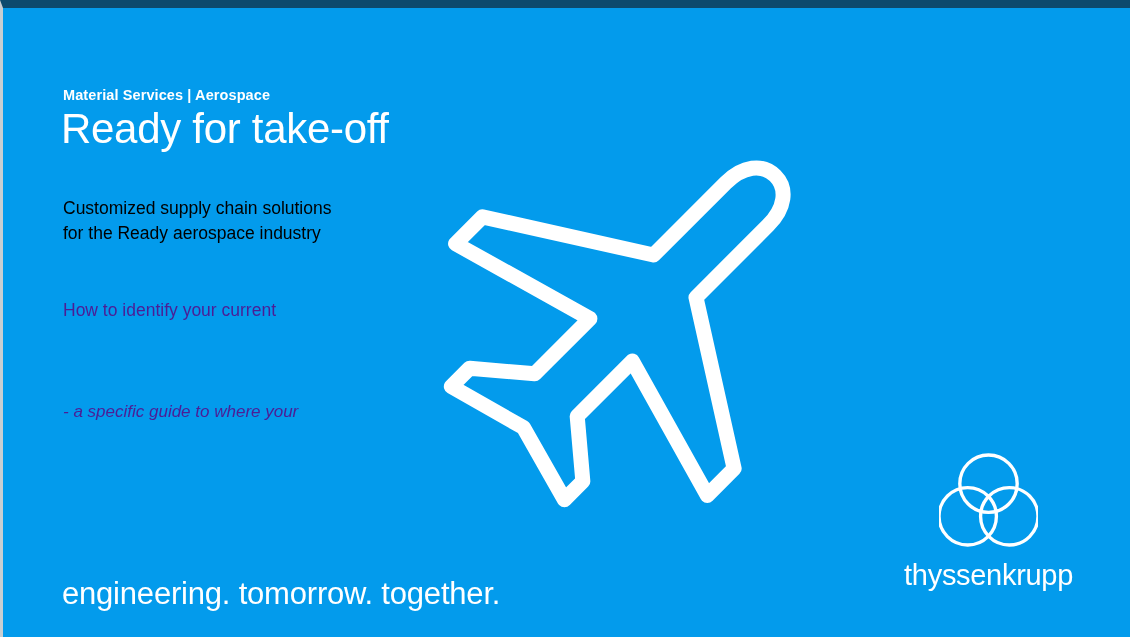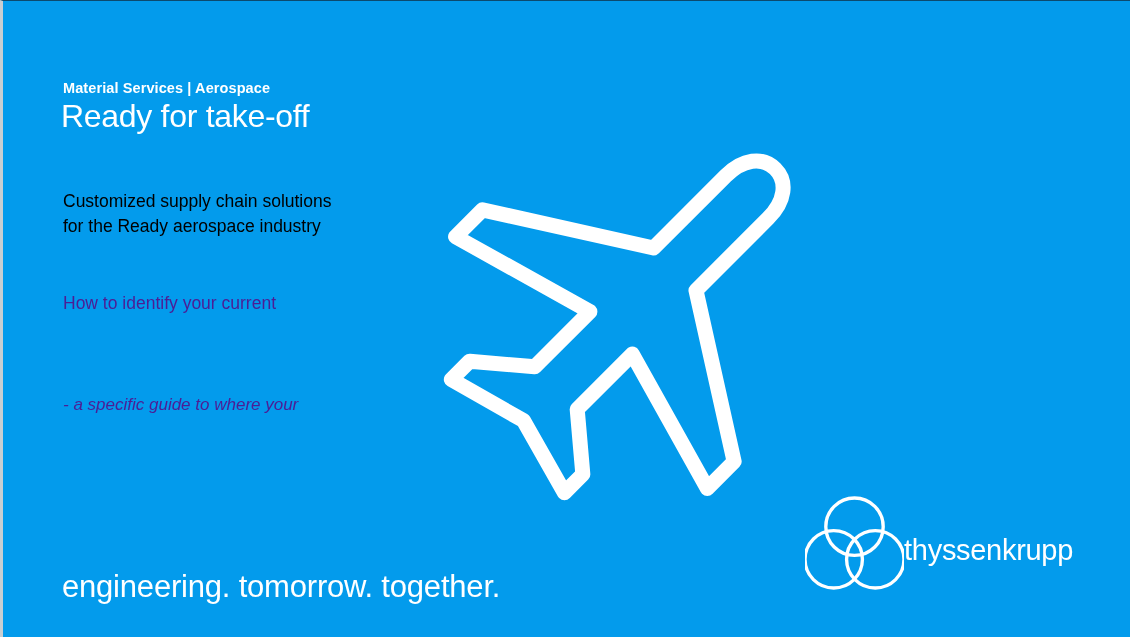--- a/index.html
+++ b/index.html
@@ -11,21 +11,21 @@
   body {
     font-family: "Liberation Sans", sans-serif;
   }
   .slide {
     position: relative;
     width: 1130px;
     height: 637px;
     background: #039BEC;
     overflow: hidden;
     box-sizing: border-box;
-    border-top: 1px solid #0c4a6e;
+    border-top: 8px solid #0c4a6e;
     border-left: 3px solid #c9ced2;
   }
 
   
   .text-col {
     position: absolute;
     left: 58px;
     top: 0;
     width: 420px;
     height: 100%;
@@ -39,21 +39,21 @@
     font-size: 14.5px;
     font-weight: bold;
     letter-spacing: 0.1px;
     white-space: nowrap;
   }
   .headline {
     position: absolute;
     top: 98px;
     left: 0px;
     color: #ffffff;
-    font-size: 32px;
+    font-size: 42px;
     font-weight: normal;
     letter-spacing: -0.3px;
     white-space: nowrap;
     line-height: 1.1;
   }
   .lead {
     position: absolute;
     top: 188px;
     left: 2px;
     color: #000000;
@@ -100,21 +100,21 @@
     z-index: 1;
   }
 
   
   .logo {
     position: absolute;
     right: 57px;
     bottom: 47px;
     z-index: 3;
     display: flex;
-    flex-direction: row;
+    flex-direction: column;
     align-items: center;
   }
   .logo-mark {
     width: 99px;
     height: 94px;
     display: block;
   }
   .logo-word {
     margin-top: 14px;
     color: #ffffff;

